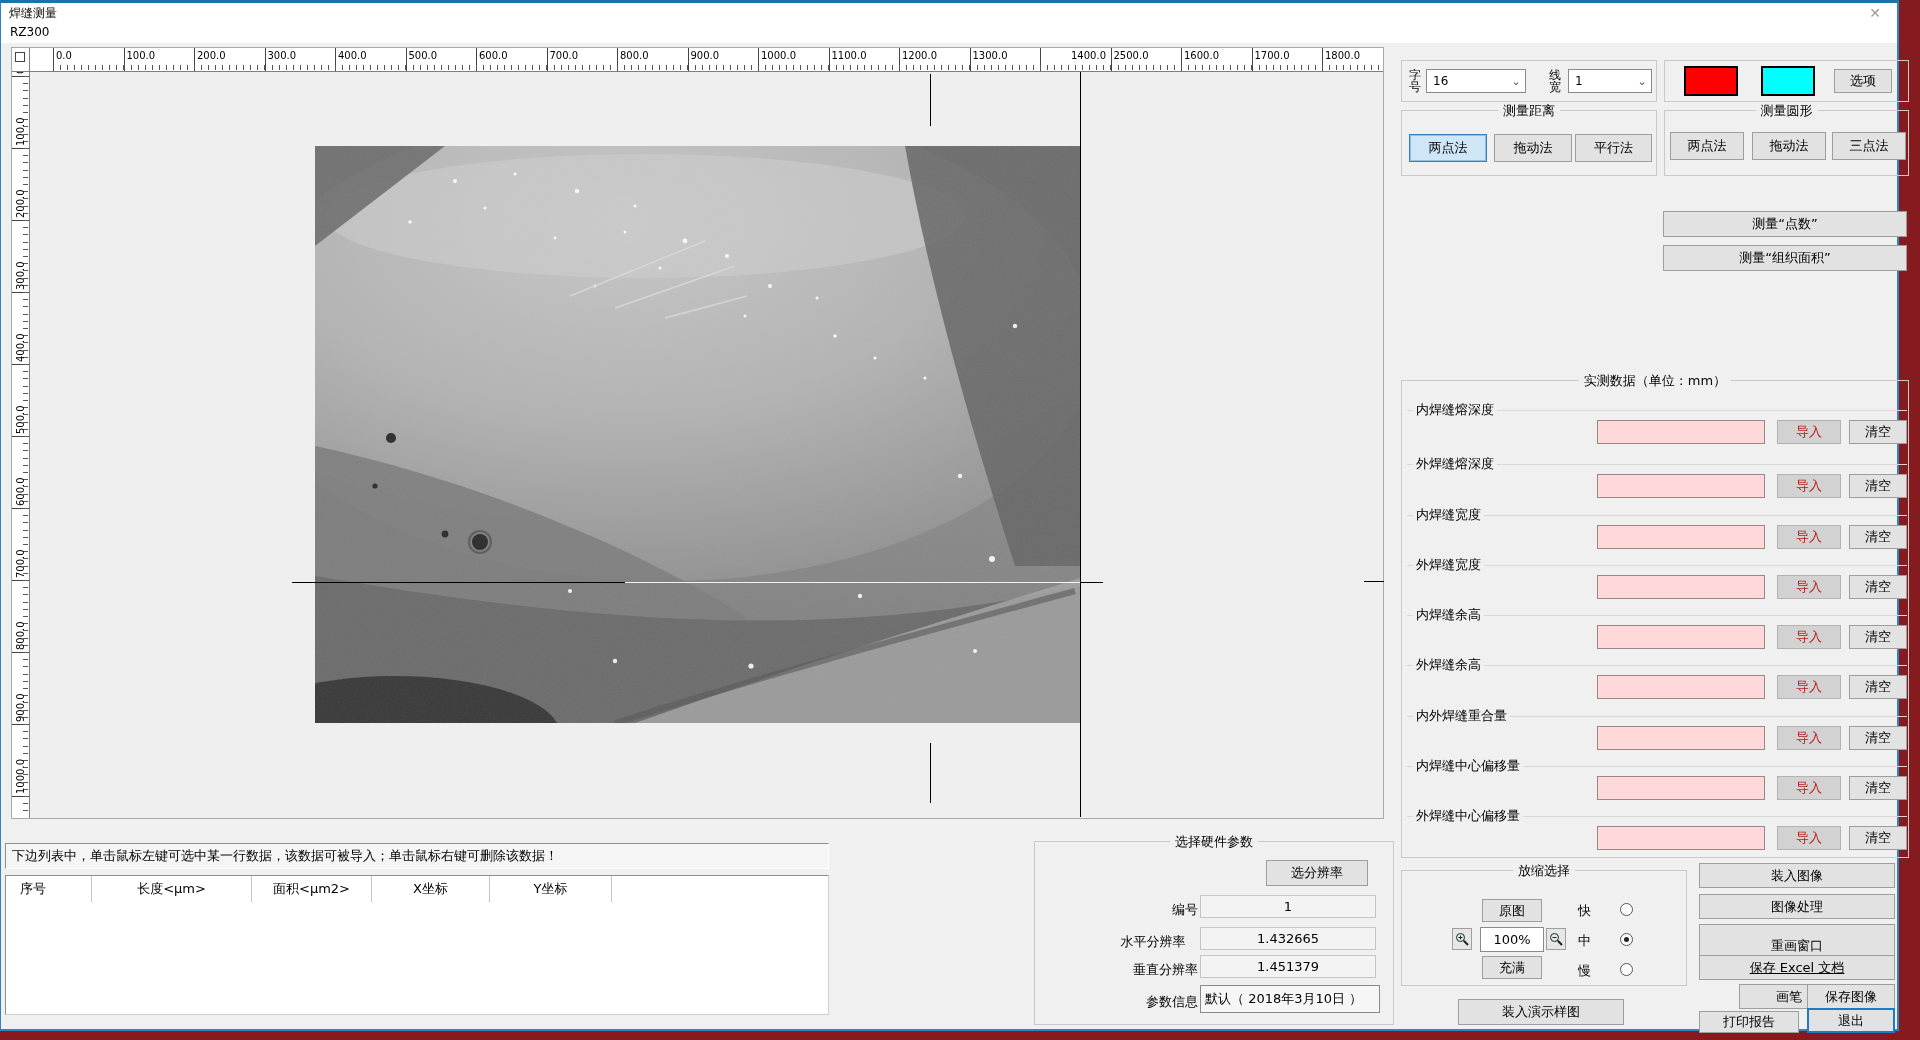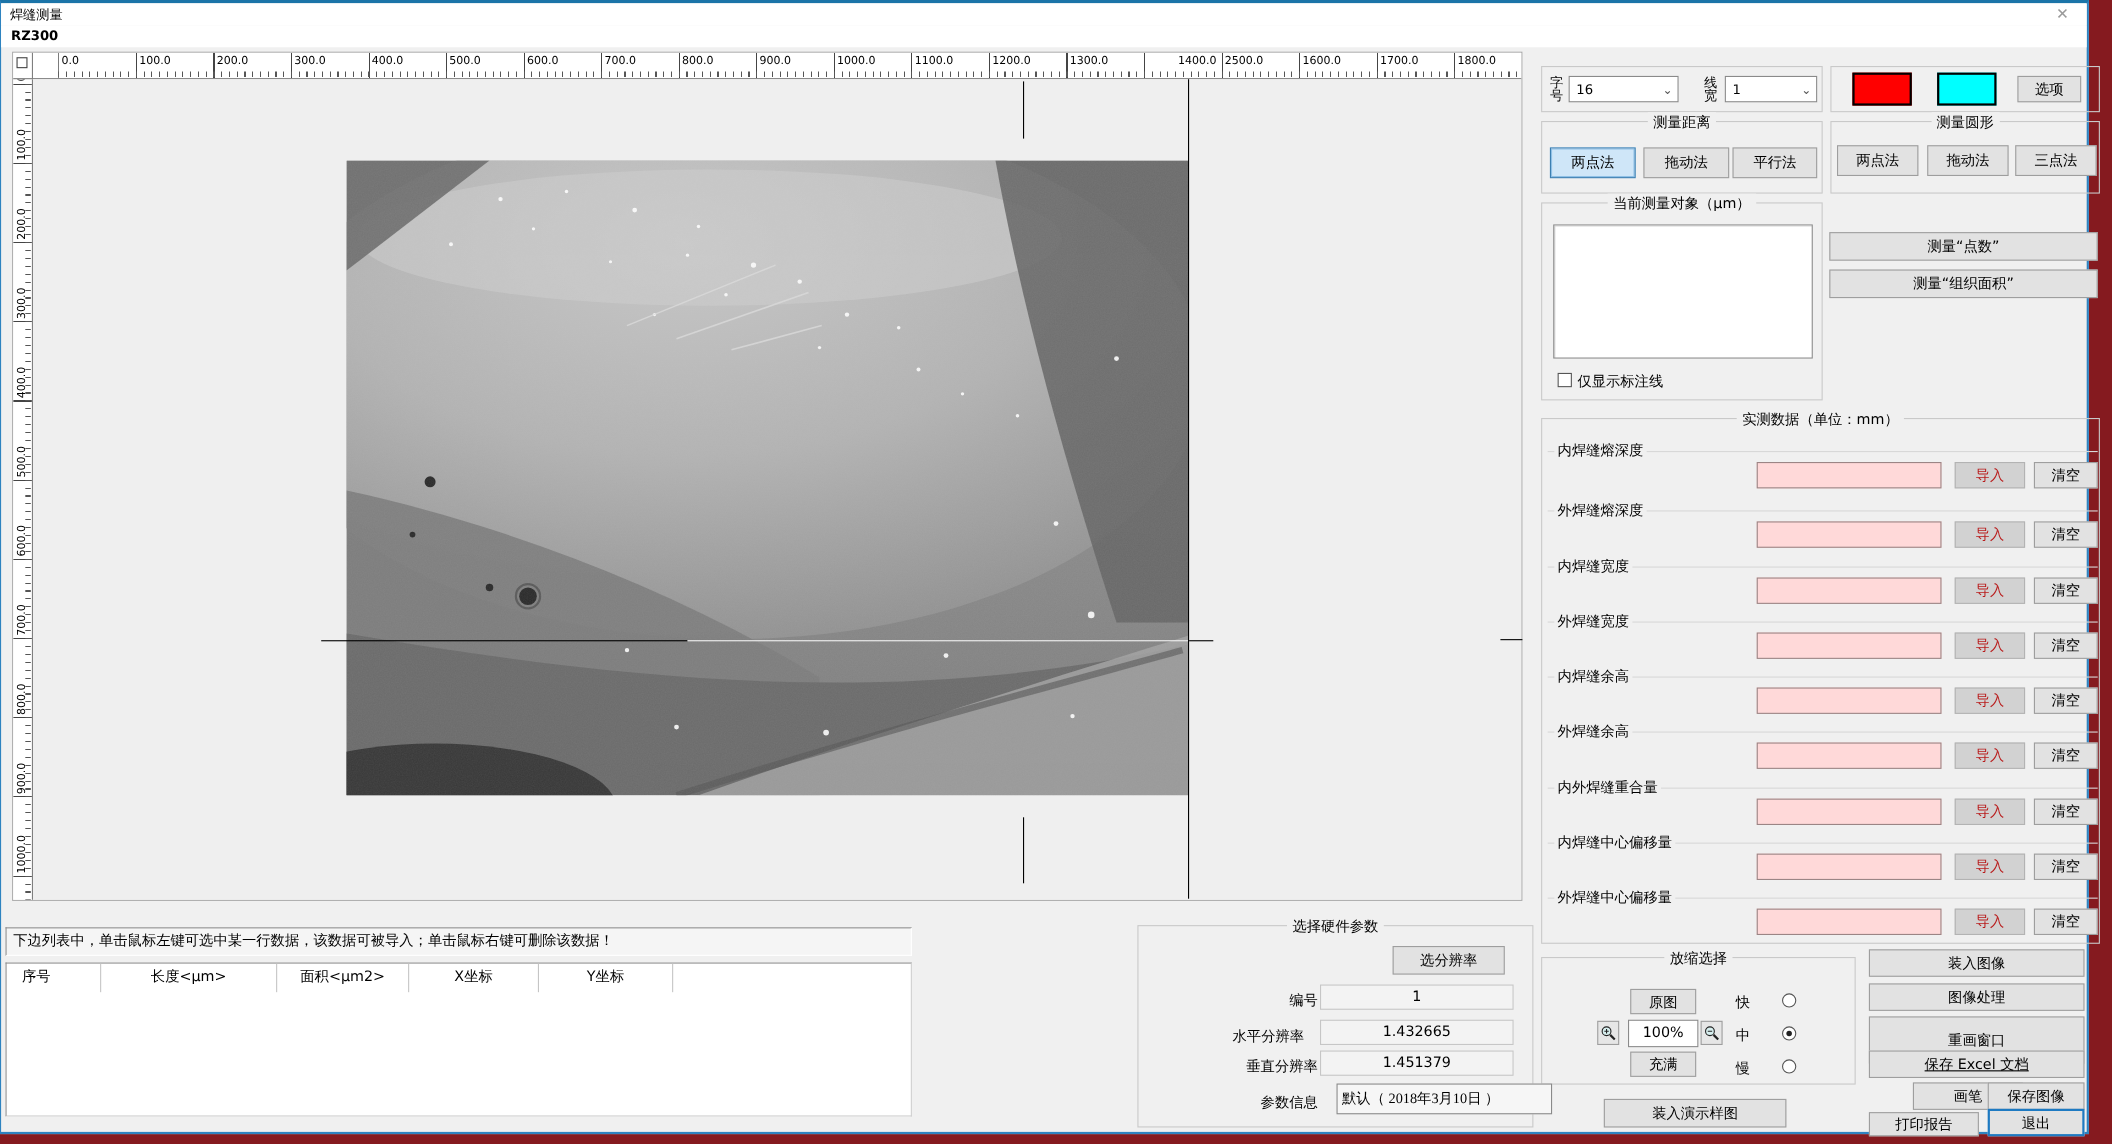--- a/index.html
+++ b/index.html
@@ -6,21 +6,21 @@
   html,body { width:1920px; height:1040px; overflow:hidden; background:#851a1f;
               font-family:"DejaVu Sans","Liberation Sans",sans-serif; font-size:13px; color:#000; }
   #app { position:relative; width:1920px; height:1040px; }
   .window { position:absolute; left:0; top:0; width:1899px; height:1031px; background:#f0f0f0;
             border-top:3px solid #1b74a8; border-left:1px solid #2e83c0; border-right:2px solid #2e83c0;
             border-bottom:2px solid #2e83c0; }
   .titlebar { position:absolute; left:0; top:0; width:100%; height:20px; background:#fff; }
   .titlebar .t { position:absolute; left:8px; top:2px; font-size:12px; }
   .closex { position:absolute; right:12px; top:1px; width:20px; height:18px; color:#9a9a9a;
             font-size:14px; text-align:center; line-height:18px; cursor:default; }
-  .menubar { position:absolute; left:0; top:20px; width:100%; height:20px; background:#fff;font-weight:bold; }
+  .menubar { position:absolute; left:0; top:20px; width:100%; height:20px; background:#fff; }
   .menubar .mi { position:absolute; left:9px; top:2px; font-size:12px; }
 
   
   .canvas { position:absolute; left:10px; top:44px; width:1373px; height:772px; background:#efefef;
             border:1px solid #a9a9a9; }
   .hruler { position:absolute; left:18px; top:0; right:0; height:24px; background:#fff; border-bottom:1px solid #7f7f7f; overflow:hidden; }
   .hruler .majors { position:absolute; left:23px; top:0; bottom:0; right:0;
       background:repeating-linear-gradient(to right,#444 0 1px,transparent 1px 70.5px); }
   .hruler .minors { position:absolute; left:23px; bottom:1px; right:0; height:5px;
       background:repeating-linear-gradient(to right,#555 0 1px,transparent 1px 7.05px); }
@@ -243,26 +243,20 @@
     <div class="btn" style="left:173px;top:23px;width:77px;height:28px;">平行法</div>
   </div>
 
   <div class="grp" style="left:1663px;top:107px;width:245px;height:66px;">
     <span class="leg">测量圆形</span>
     <div class="btn" style="left:5px;top:21px;width:74px;height:28px;">两点法</div>
     <div class="btn" style="left:87px;top:21px;width:74px;height:28px;">拖动法</div>
     <div class="btn" style="left:167px;top:21px;width:74px;height:28px;">三点法</div>
   </div>
 
-  <div class="grp" style="left:1400px;top:181px;width:256px;height:180px;">
-    <span class="leg">当前测量对象（μm）</span>
-    <div class="listbox" style="left:10px;top:19px;width:236px;height:122px;"></div>
-    <span class="check" style="left:14px;top:154px;"></span>
-    <span class="rlbl" style="left:32px;top:153px;">仅显示标注线</span>
-  </div>
 
   <div class="btn" style="left:1662px;top:208px;width:244px;height:26px;">测量“点数”</div>
   <div class="btn" style="left:1662px;top:242px;width:244px;height:26px;">测量“组织面积”</div>
 
   <div class="grp" style="left:1400px;top:377px;width:508px;height:478px;">
     <span class="leg">实测数据（单位：mm）</span>
   </div>
 
   <div class="mrow" style="top:398px;">
     <div class="line"></div>
@@ -361,21 +355,21 @@
   <div class="grp" style="left:1033px;top:838px;width:360px;height:184px;">
     <span class="leg">选择硬件参数</span>
     <div class="btn" style="left:231px;top:18px;width:102px;height:26px;">选分辨率</div>
     <span class="rlbl" style="left:117px;top:59px;width:46px;text-align:right;">编号</span>
     <div class="flat" style="left:165px;top:53px;width:176px;height:23px;">1</div>
     <span class="rlbl" style="left:73px;top:91px;width:90px;text-align:center;">水平分辨率</span>
     <div class="flat" style="left:165px;top:85px;width:176px;height:23px;">1.432665</div>
     <span class="rlbl" style="left:73px;top:119px;width:90px;text-align:right;">垂直分辨率</span>
     <div class="flat" style="left:165px;top:113px;width:176px;height:23px;">1.451379</div>
     <span class="rlbl" style="left:87px;top:151px;width:76px;text-align:right;">参数信息</span>
-    <div class="flat dark" style="left:180px;top:143px;width:196px;height:28px;font-family:Liberation Serif, serif;">默认（ 2018年3月10日 ）</div>
+    <div class="flat dark" style="left:165px;top:143px;width:180px;height:28px;">默认（ 2018年3月10日 ）</div>
   </div>
 
   <div class="btn" style="left:1698px;top:860px;width:196px;height:25px;">装入图像</div>
   <div class="btn" style="left:1698px;top:891px;width:196px;height:25px;">图像处理</div>
   <div class="btn" style="left:1698px;top:921px;width:196px;height:43px;">重画窗口</div>
   <div class="btn" style="left:1698px;top:952px;width:196px;height:25px;text-decoration:underline;">保存 Excel 文档</div>
   <div class="btn" style="left:1698px;top:981px;width:100px;height:25px;margin-left:40px;">画笔</div>
   <div class="btn" style="left:1806px;top:981px;width:88px;height:25px;">保存图像</div>
   <div class="btn" style="left:1698px;top:1008px;width:100px;height:22px;">打印报告</div>
   <div class="btn focus" style="left:1806px;top:1005px;width:88px;height:25px;">退出</div>

